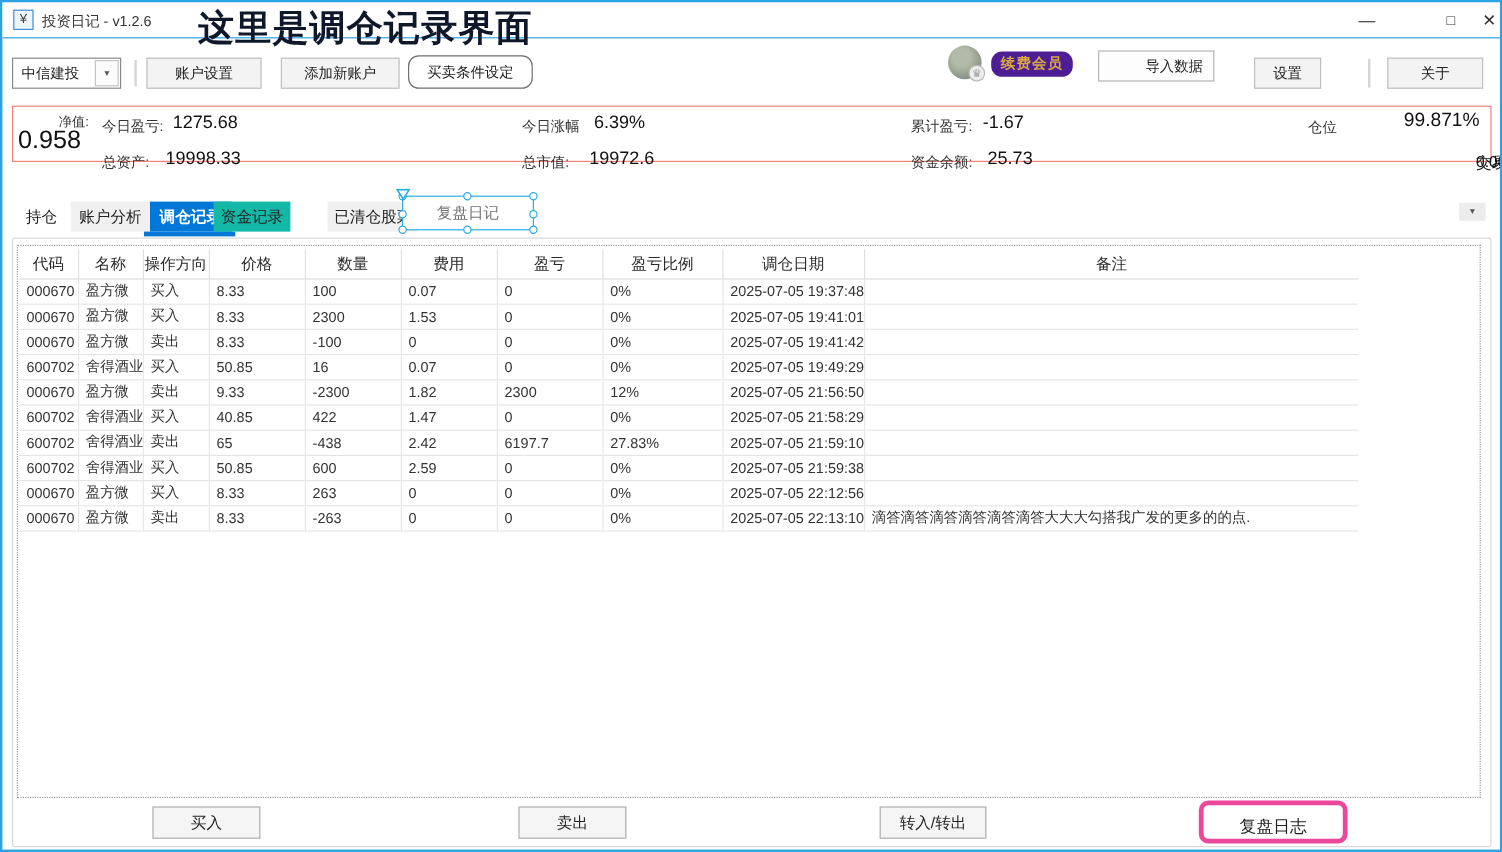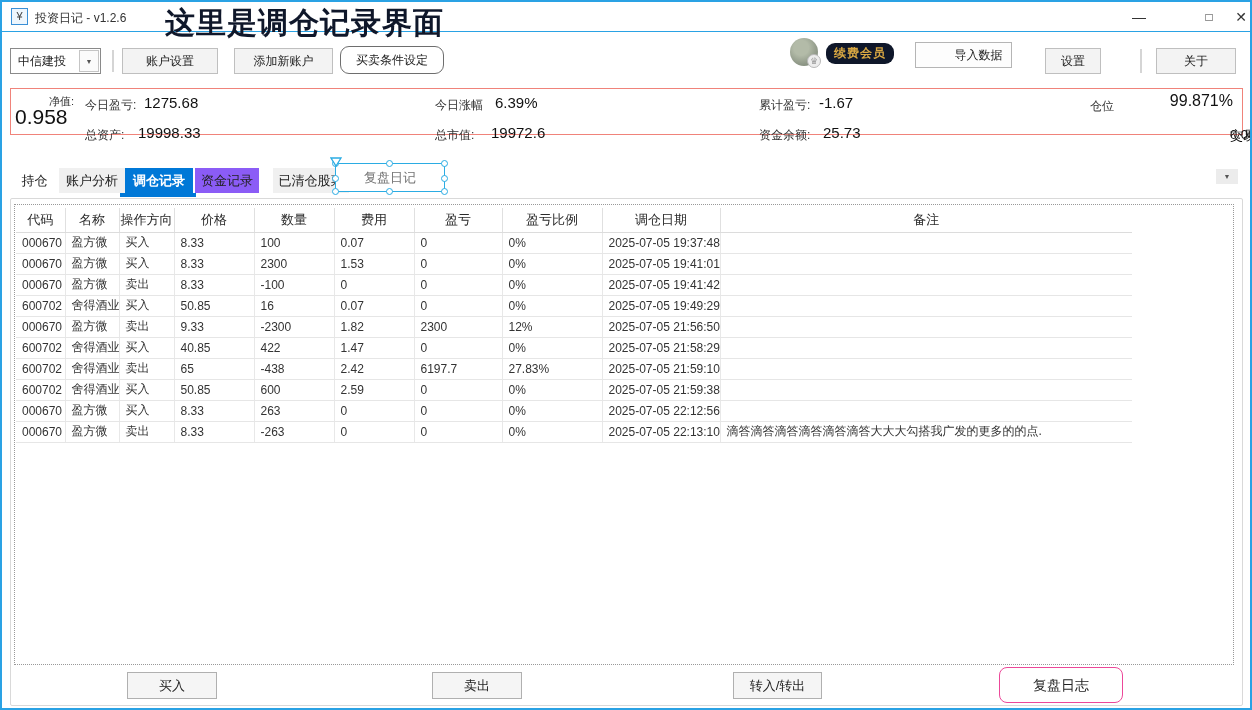--- a/index.html
+++ b/index.html
@@ -21,21 +21,21 @@
   .combo-arrow { position:absolute; right:1px; top:1px; width:20px; height:22px; border:1px solid #c5c5c5; background:#fbfbfb; color:#555; font-size:7px; text-align:center; line-height:22px; }
   .tsep { position:absolute; width:2px; background:#d5d5d5; }
   .tsep1 { left:110px; top:48px; height:22px; }
   .tsep2 { left:1138px; top:47px; height:24px; }
   .btn { position:absolute; height:26px; background:#f3f3f3; border:1px solid #bfbfbf; font-size:12px; color:#222; text-align:center; line-height:24px; cursor:default; }
   .b-acct { left:120px; top:46px; width:96px; }
   .b-add { left:232px; top:46px; width:99px; }
   .b-cond { left:338px; top:44px; width:104px; height:28px; background:#fff; border:1px solid #6e6e6e; border-radius:9px; line-height:26px; }
   .avatar { position:absolute; left:788px; top:36px; width:28px; height:28px; border-radius:50%; background:radial-gradient(circle at 40% 35%, #b3bba8 0 30%, #8b9484 70%, #6f7a6a); }
   .crown-badge { position:absolute; left:805px; top:52px; width:14px; height:14px; border-radius:50%; background:#ededed; border:1px solid #b8b8b8; color:#9b9b9b; font-size:9px; line-height:13px; text-align:center; }
-  .vip-badge { position:absolute; left:824px; top:41px; width:68px; height:21px; background:#0f172a; color:#d9a843; font-size:12px; font-weight:bold; text-align:center; line-height:21px; border-radius:9px; letter-spacing:1px; }
+  .vip-badge { position:absolute; left:824px; top:41px; width:68px; height:21px; background:#4c1d95; color:#d9a843; font-size:12px; font-weight:bold; text-align:center; line-height:21px; border-radius:9px; letter-spacing:1px; }
   .b-import { left:913px; top:40px; width:97px; background:#fdfdfd; border-color:#b5b5b5;padding-left:30px; }
   .b-set { left:1043px; top:46px; width:56px; }
   .b-about { left:1154px; top:46px; width:80px; }
 
   
   .stats { position:absolute; left:8px; top:86px; width:1233px; height:47px; border:1px solid #f0837a; background:#fff; }
   .stats span { position:absolute; white-space:nowrap; }
   .sl { font-size:12px; color:#333; }
   .sv { font-size:15px; color:#111; }
   .s-net-l { left:38px; top:5px; font-size:11px; }
@@ -47,21 +47,21 @@
   .s-cp-l  { left:748px; top:8px; } .s-cp-v  { left:808px; top:5px; }
   .s-cb-l  { left:748px; top:38px; } .s-cb-v { left:812px; top:35px; }
   .s-pos-l { right:128px; top:9px; } .s-pos-v { right:9px; top:3px; font-size:16px; }
   .s-fee   { right:12px; top:38px; font-size:13px; color:#111; }
 
   
   .tab { position:absolute; top:166px; height:25px; font-size:13px; color:#222; text-align:center; line-height:25px; cursor:default; white-space:nowrap; }
   .t-hold { left:8px; width:49px; background:#fff; }
   .t-acct { left:57px; width:66px; background:#f0f0f0; }
   .t-adj  { left:123px; width:68px; background:#0078d7; color:#fff; font-weight:bold; }
-  .t-fund { left:193px; width:64px; background:#8b5cf6; }
+  .t-fund { left:176px; width:64px; background:#14b8a6; }
   .t-clear{ left:271px; width:76px; background:#f0f0f0; }
   .t-underline { position:absolute; left:118px; top:191px; width:76px; height:4px; background:#0078d7; }
   .t-review { position:absolute; left:333px; top:161px; width:110px; height:29px; background:#fff; border:1px solid #2bace3; font-size:13px; color:#737373; text-align:center; line-height:27px; }
   .handle { position:absolute; width:7px; height:7px; border-radius:50%; background:#fff; border:1.5px solid #2bace3; }
   .h-tl { left:-4px; top:-4px; } .h-tm { left:50px; top:-4px; } .h-tr { right:-4px; top:-4px; }
   .h-ml { left:-4px; top:11px; } .h-mr { right:-4px; top:11px; }
   .h-bl { left:-4px; bottom:-4px; } .h-bm { left:50px; bottom:-4px; } .h-br { right:-4px; bottom:-4px; }
   .sel-marker { position:absolute; left:-6px; top:-14px; }
   .overflow-btn { position:absolute; left:1214px; top:167px; width:22px; height:15px; background:#ececec; color:#555; font-size:7px; text-align:center; line-height:15px; }
 
@@ -71,21 +71,21 @@
   table.records { position:absolute; left:14px; top:206px; width:1116px; border-collapse:collapse; table-layout:fixed; background:#fff; }
   table.records th { height:24px; font-size:13px; font-weight:normal; color:#2a2a2a; text-align:center; border-right:1px solid #e0e0e0; border-bottom:1px solid #dcdcdc; overflow:hidden; white-space:nowrap; }
   table.records td { height:21px; font-size:12px; color:#333; padding-left:6px; border-right:1px solid #e8e8e8; border-bottom:1px solid #e6e6e6; overflow:hidden; white-space:nowrap; }
   table.records th:last-child, table.records td:last-child { border-right:none; }
 
   
   .fbtn { position:absolute; height:27px; background:#f5f5f5; border:1px solid #b0b0b0; font-size:13px; color:#222; text-align:center; line-height:25px; cursor:default; }
   .f-buy { left:125px; top:670px; width:90px; }
   .f-sell { left:430px; top:670px; width:90px; }
   .f-transfer { left:731px; top:670px; width:89px; }
-  .f-review { left:997px; top:665px; width:124px; height:36px; background:#fff; border:1px solid #ec4899; border-radius:8px; font-size:14px; line-height:34px; }
+  .f-review { left:997px; top:665px; width:124px; height:36px; background:#fff; border:4px solid #ec4899; border-radius:8px; font-size:14px; line-height:34px; }
 </style>
 </head>
 <body>
 
 <div class="window">
 
   <div class="titlebar">
     <div class="app-icon">¥</div>
     <div class="app-title">投资日记 - v1.2.6</div>
     <div class="win-ctrl wc-min">—</div>

